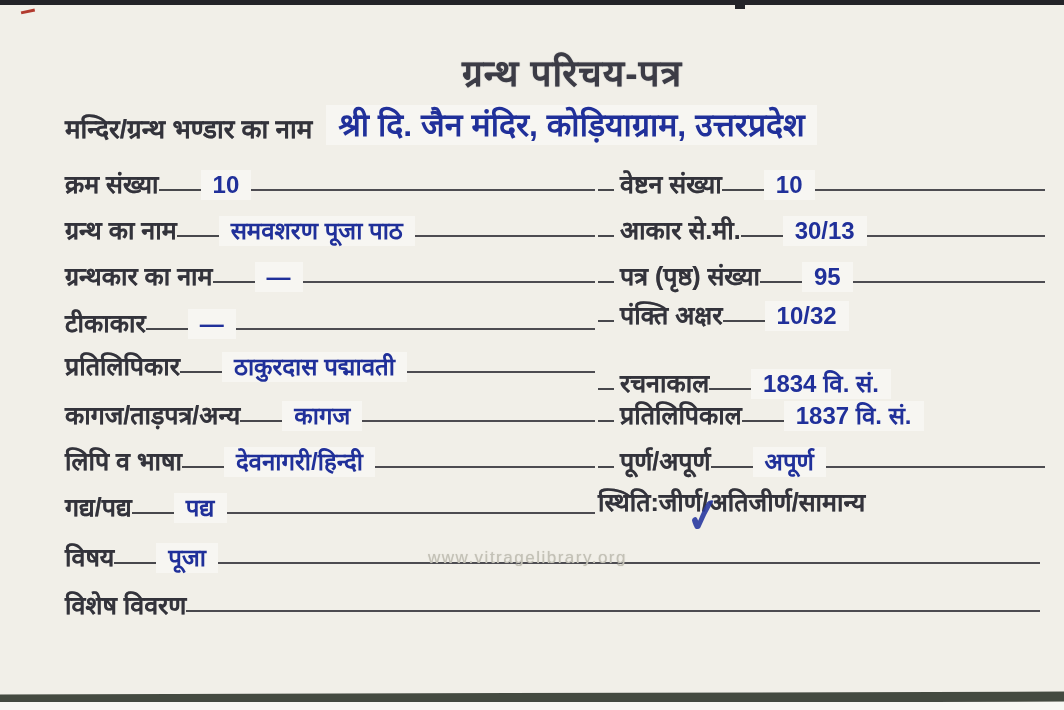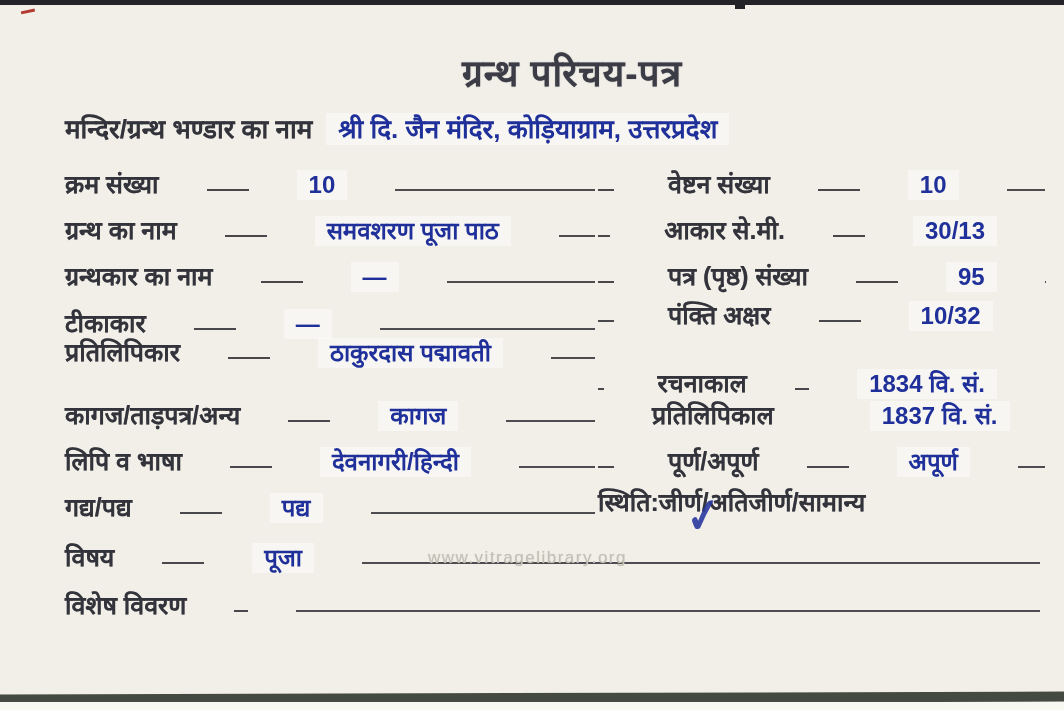--- a/index.html
+++ b/index.html
@@ -45,23 +45,23 @@
     font-size:25px;font-weight:bold;color:#33333b;
     text-shadow:0 0 .6px rgba(50,50,60,.5);
     line-height:1.25;white-space:nowrap;
   }
   .hdr-row .flabel{font-size:26px;}
   .fvalue{
     font-size:24px;font-weight:bold;color:#20309a;
     line-height:1.25;white-space:nowrap;
     padding:0 12px;background:rgba(255,255,255,.45);
   }
-  .hdr-row .fvalue{font-size:26px;margin-left:14px;}
+  .hdr-row .fvalue{font-size:32px;margin-left:14px;}
   .row{
-    position:absolute;height:40px;display:flex;align-items:flex-end;white-space:nowrap;gap:48px;
+    position:absolute;height:40px;display:flex;align-items:flex-end;white-space:nowrap;
   }
   .row-left{left:65px;width:530px;}
   .row-right{left:598px;width:447px;}
   .row-wide{left:65px;width:975px;}
   .gap{
     width:42px;border-bottom:2px solid #35353b;margin-bottom:9px;opacity:.9;
   }
   .lead{
     width:16px;border-bottom:2px solid #35353b;margin-bottom:9px;margin-right:6px;opacity:.9;
   }
@@ -114,21 +114,21 @@
     <span class="gap"></span>
     <span class="fvalue">—</span>
     <span class="rule"></span>
   </div>
   <div class="row row-left" style="top:299px">
     <span class="flabel">टीकाकार</span>
     <span class="gap"></span>
     <span class="fvalue">—</span>
     <span class="rule"></span>
   </div>
-  <div class="row row-left" style="top:328px">
+  <div class="row row-left" style="top:342px">
     <span class="flabel">प्रतिलिपिकार</span>
     <span class="gap"></span>
     <span class="fvalue">ठाकुरदास पद्मावती</span>
     <span class="rule"></span>
   </div>
   <div class="row row-left" style="top:391px">
     <span class="flabel">कागज/ताड़पत्र/अन्य</span>
     <span class="gap"></span>
     <span class="fvalue">कागज</span>
     <span class="rule"></span>

